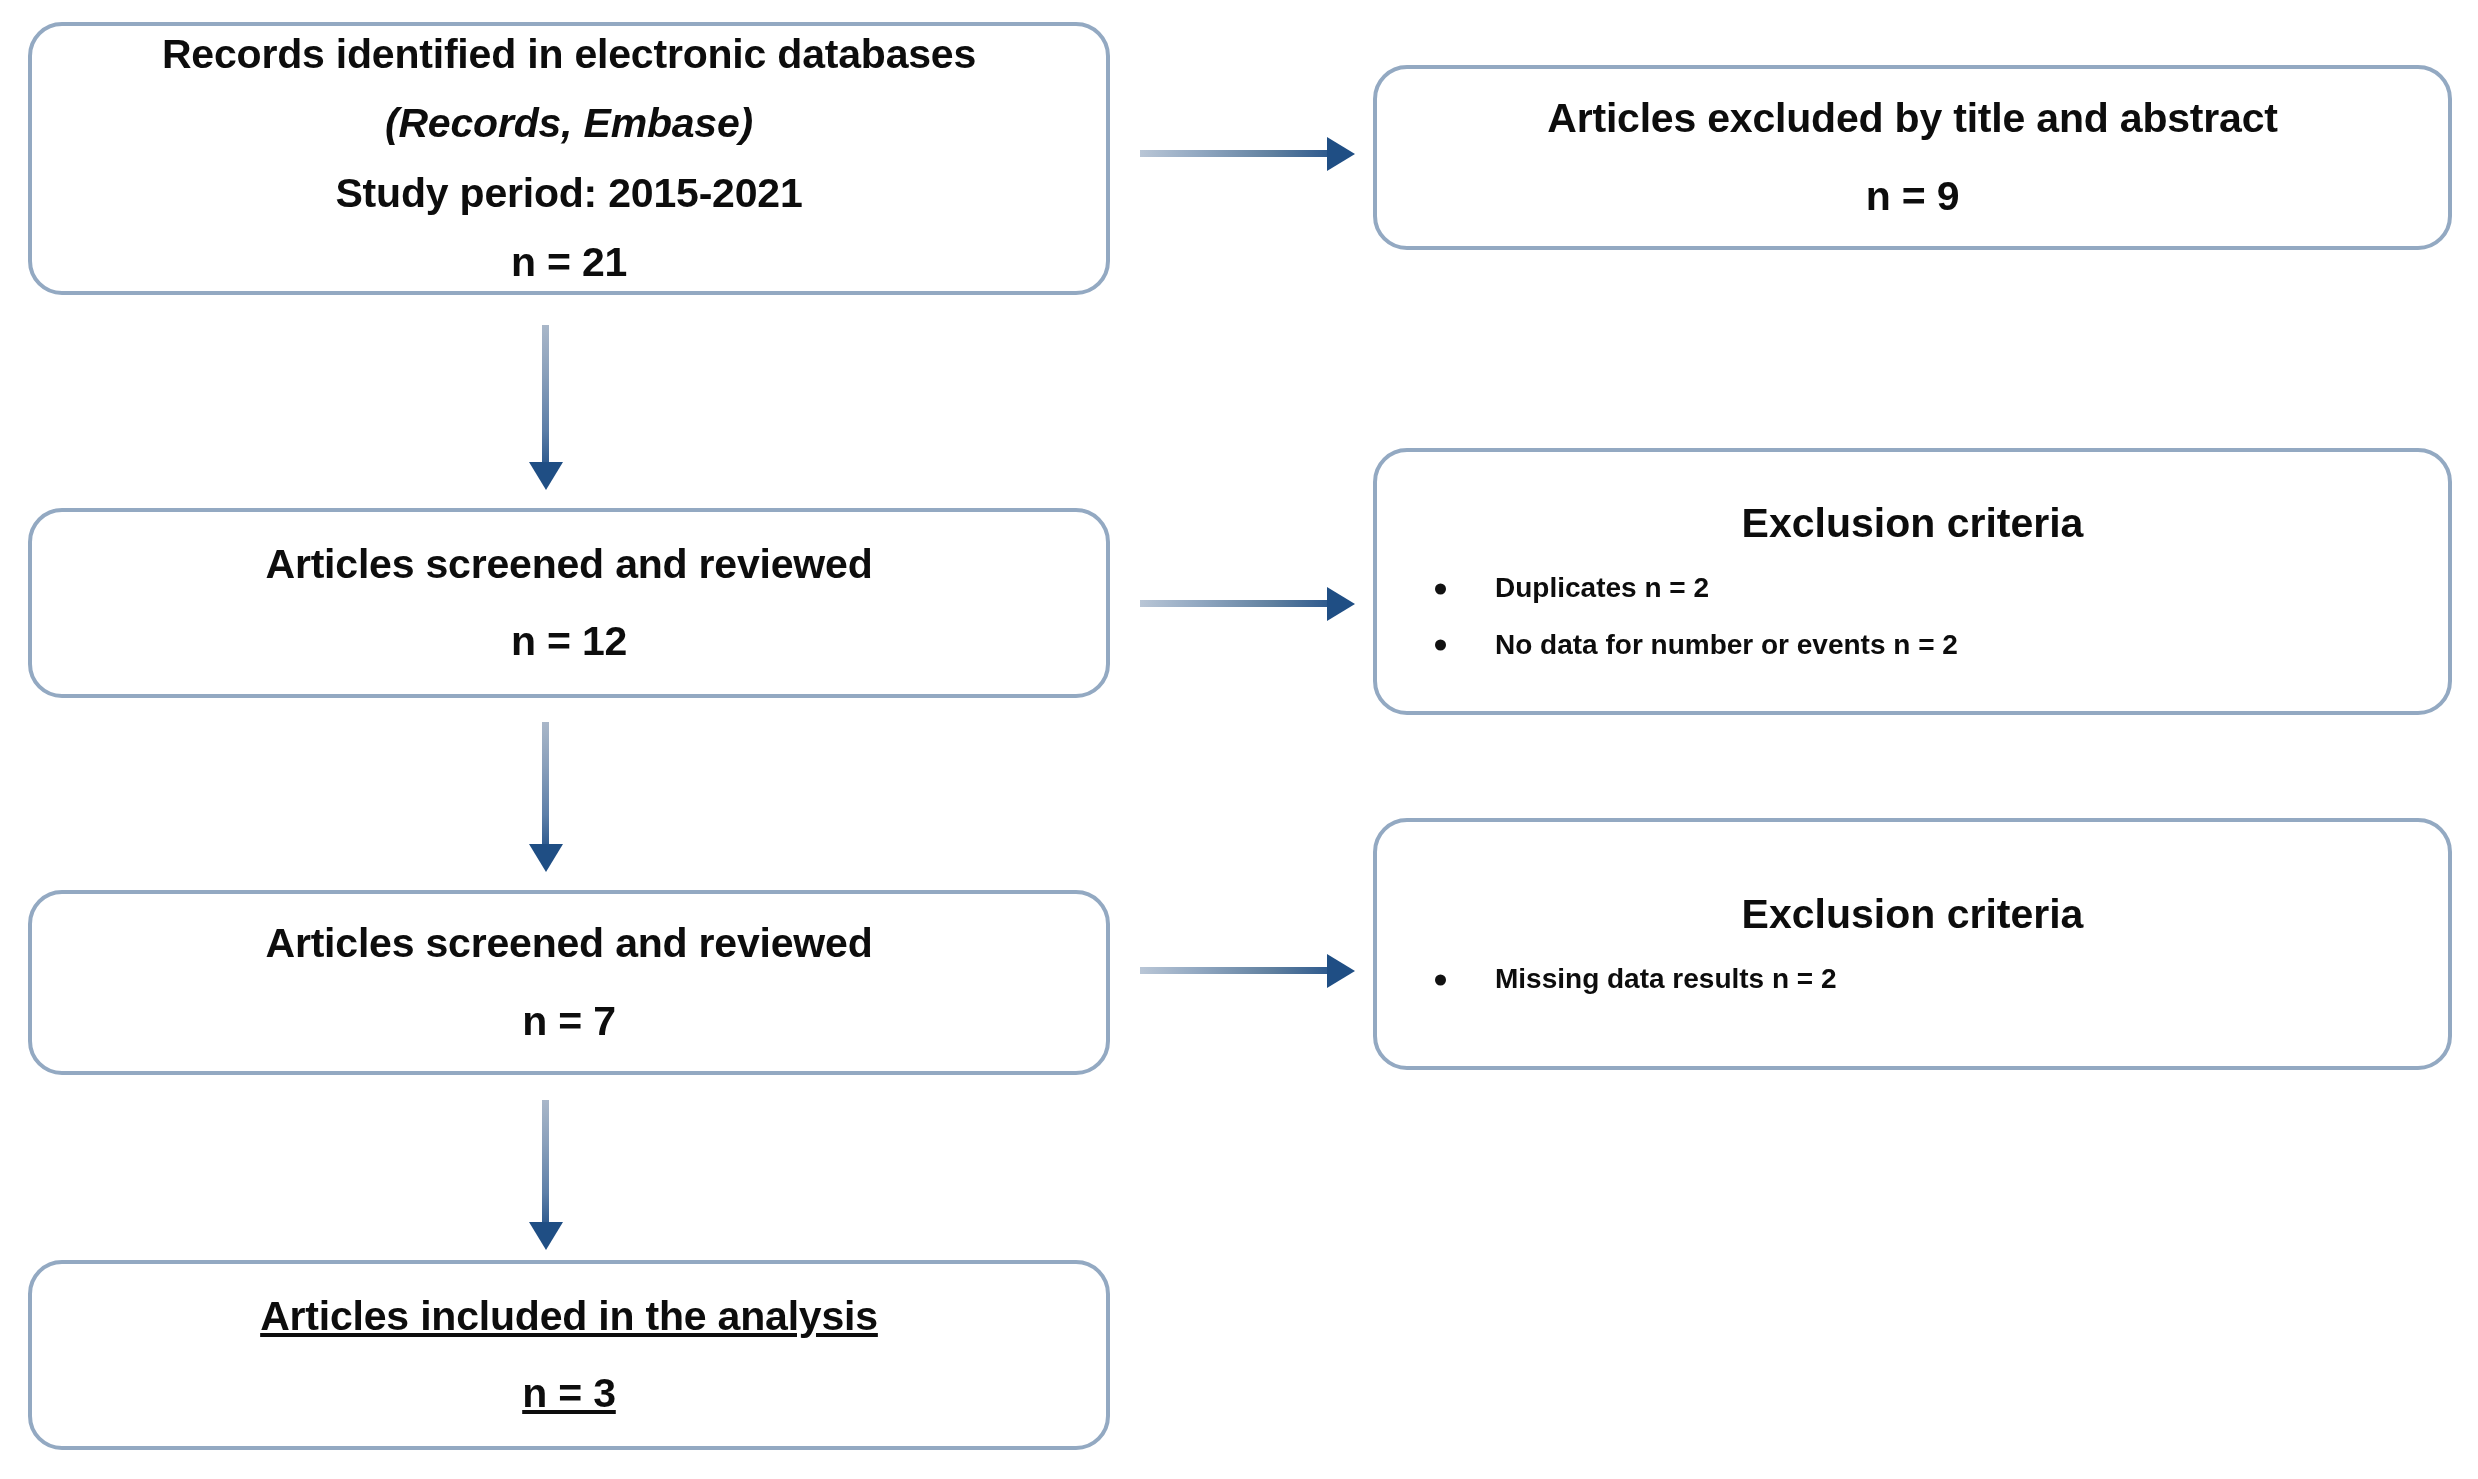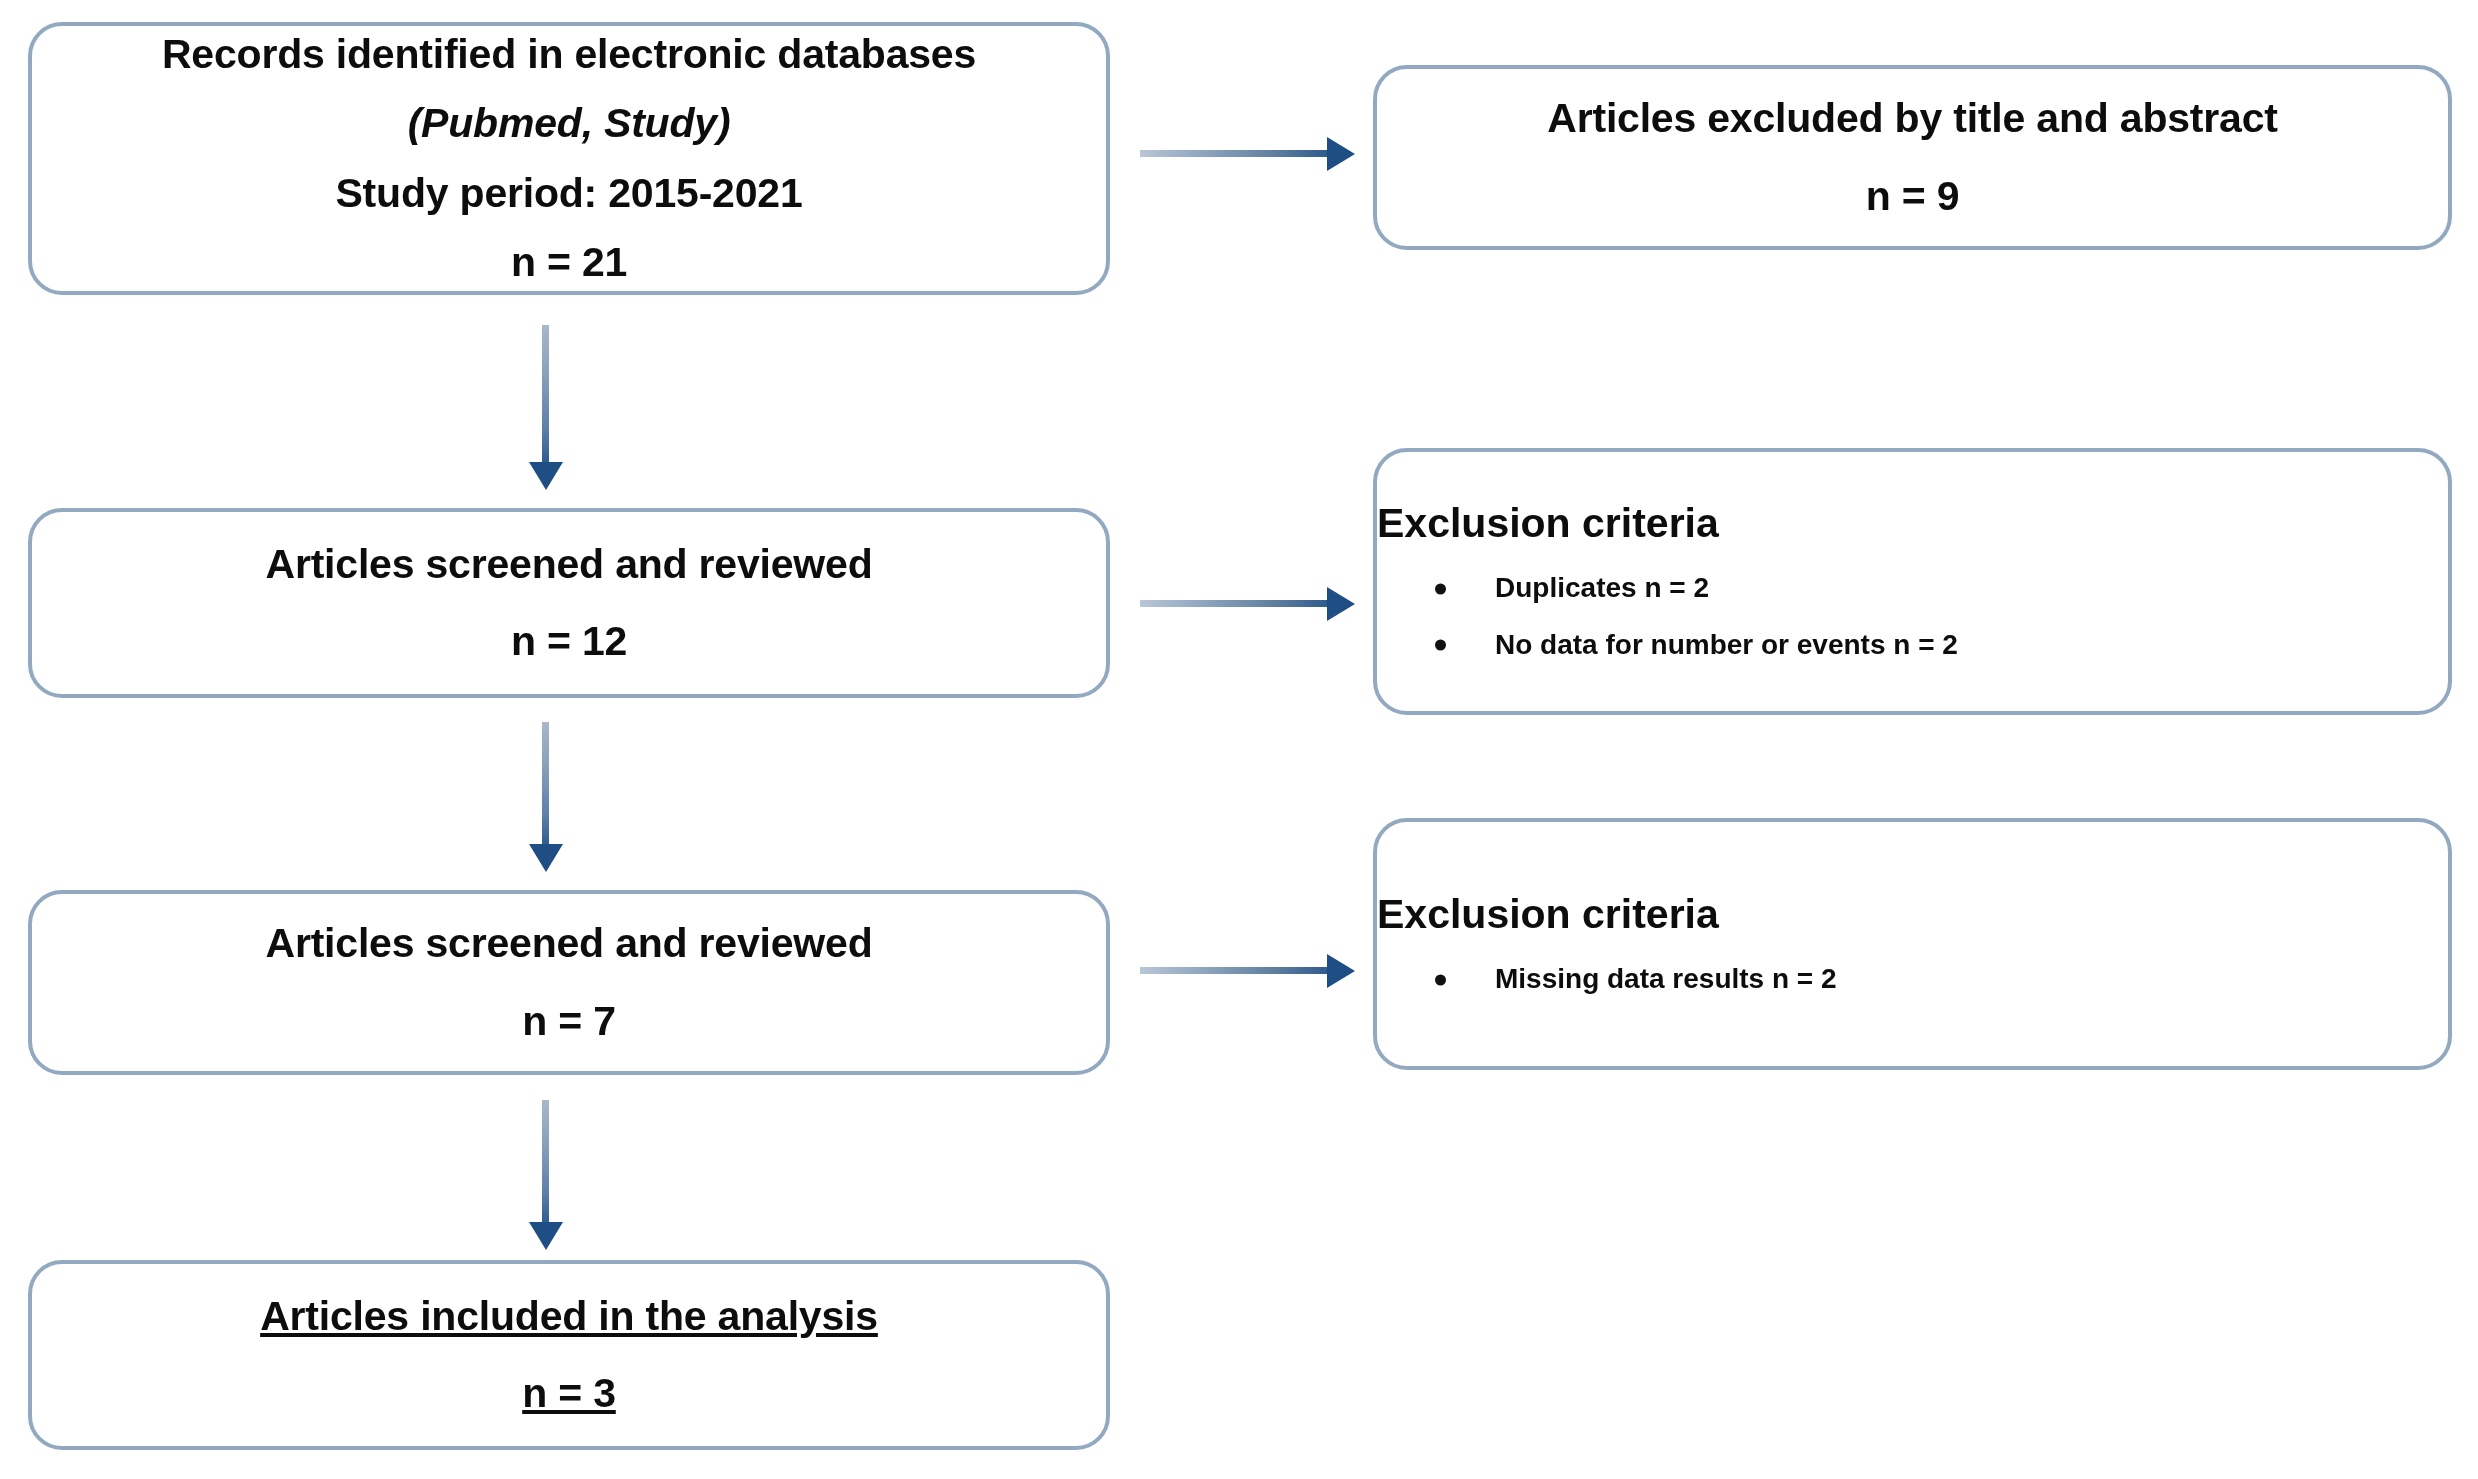--- a/index.html
+++ b/index.html
@@ -52,20 +52,21 @@
   .line.normal {
     font-weight: bold;
   }
   .gap-sm { height: 26px; }
   .gap-md { height: 34px; }
 
   
   .excl-title {
     font-size: 41px;
     font-weight: bold;
+    text-align: center;
     line-height: 1.05;
     margin-bottom: 28px;
   }
   .excl-list {
     list-style: none;
     margin: 0;
     padding: 0 0 0 52px;
   }
   .excl-item {
     position: relative;
@@ -138,21 +139,21 @@
   }
 </style>
 </head>
 <body>
 
 <div id="canvas">
 
   <div class="flowbox" style="left:28px; top:22px; width:1082px; height:273px;">
     <div class="line">Records identified in electronic databases</div>
     <div class="gap-sm"></div>
-    <div class="line italic">(Pubmed, Study)</div>
+    <div class="line italic">(Records, Embase)</div>
     <div class="gap-sm"></div>
     <div class="line normal">Study period: 2015-2021</div>
     <div class="gap-sm"></div>
     <div class="line normal">n = 21</div>
   </div>
 
   <div class="flowbox" style="left:1373px; top:65px; width:1079px; height:185px;">
     <div class="line">Articles excluded by title and abstract</div>
     <div class="gap-md"></div>
     <div class="line normal">n = 9</div>

